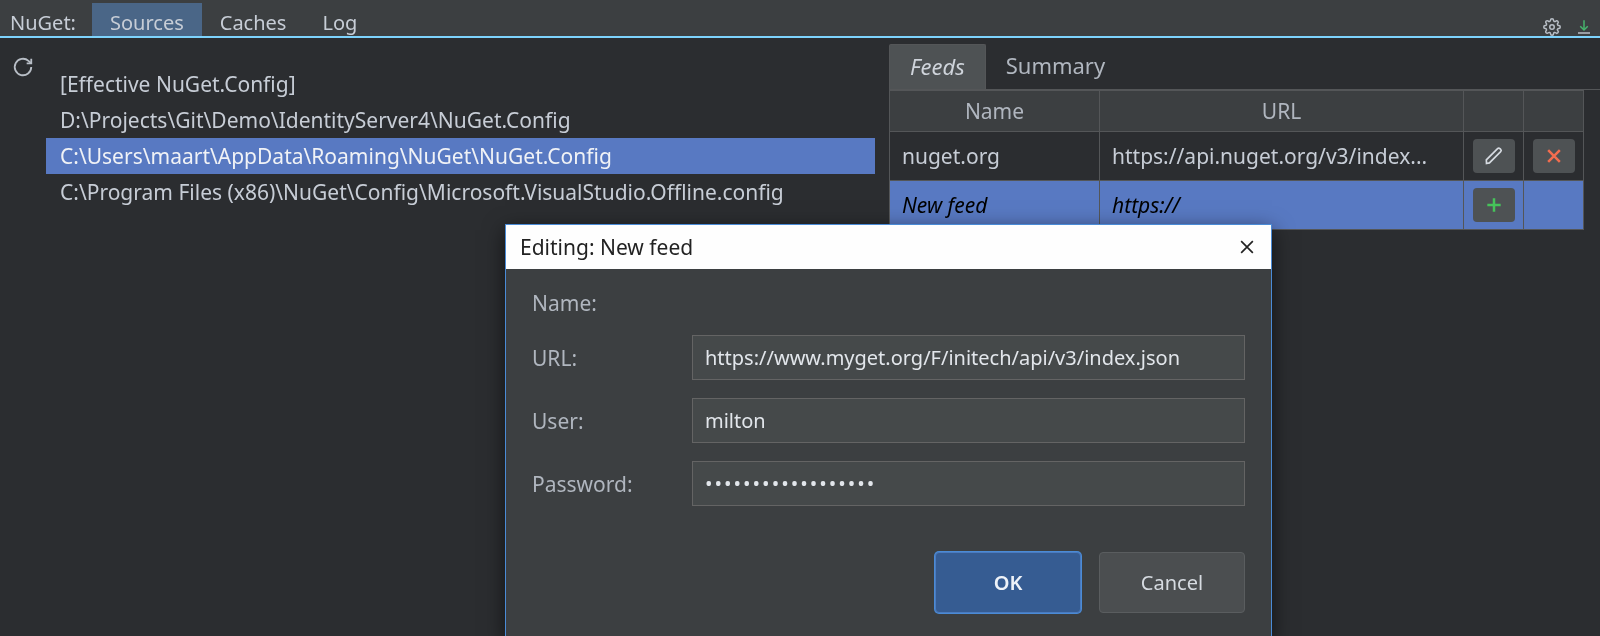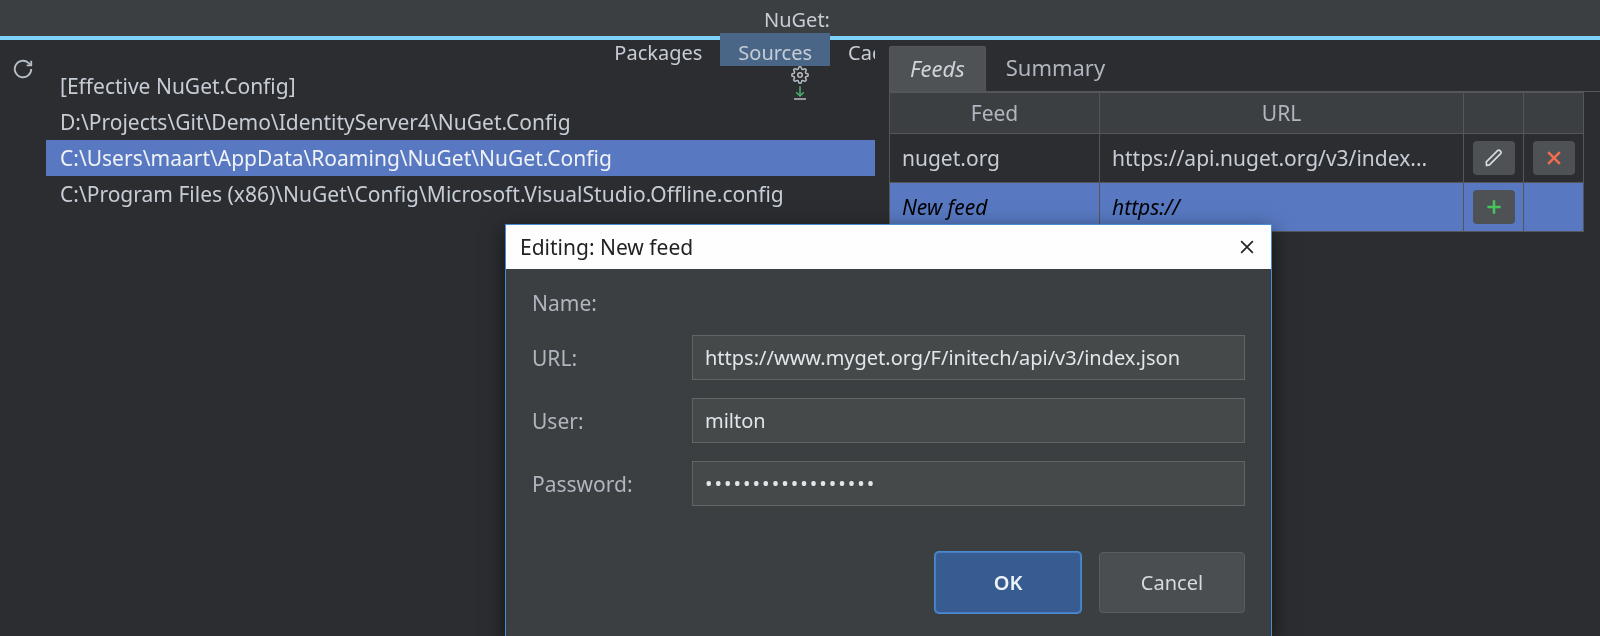--- a/index.html
+++ b/index.html
@@ -29,25 +29,24 @@
     width:1600px;height:636px;
     background:var(--bg);
     font-family:"Segoe UI",system-ui,sans-serif;
     font-size:20px;
     color:var(--text);
     overflow:hidden;
     position:relative;
   }
   
   .topbar{
-    display:flex;align-items:center;
+    display:flex;align-items:flex-end;
     background:var(--toolbar);
     height:36px;
-    border-bottom:4px solid #7dd3fc;
-    flex-direction:column;
+    border-bottom:2px solid #7dd3fc;
   }
   .topbar .title{
     padding:6px 16px 0 10px;
     color:var(--text);
   }
   .topbar .tabs{display:flex;}
   .topbar .tab{
     padding:6px 18px 0;
     color:var(--text);
     cursor:pointer;
@@ -201,21 +200,20 @@
     color:#eef2f8;font-weight:600;
   }
   svg{display:block;}
 </style>
 </head>
 <body>
 
 <div class="topbar">
   <div class="title">NuGet:</div>
   <div class="tabs">
-    <div class="tab">Packages</div>
     <div class="tab active">Sources</div>
     <div class="tab">Caches</div>
     <div class="tab">Log</div>
   </div>
   <div class="spacer"></div>
   <div class="icon-btn">
     <svg width="18" height="18" viewBox="0 0 24 24" fill="none" stroke="#b8bec6" stroke-width="2">
         <circle cx="12" cy="12" r="3"></circle>
         <path d="M19.4 15a1.7 1.7 0 0 0 .34 1.87l.06.06a2 2 0 1 1-2.83 2.83l-.06-.06a1.7 1.7 0 0 0-1.87-.34 1.7 1.7 0 0 0-1 1.56V21a2 2 0 1 1-4 0v-.09a1.7 1.7 0 0 0-1.11-1.56 1.7 1.7 0 0 0-1.87.34l-.06.06a2 2 0 1 1-2.83-2.83l.06-.06a1.7 1.7 0 0 0 .34-1.87 1.7 1.7 0 0 0-1.56-1H3a2 2 0 1 1 0-4h.09a1.7 1.7 0 0 0 1.56-1.11 1.7 1.7 0 0 0-.34-1.87l-.06-.06a2 2 0 1 1 2.83-2.83l.06.06a1.7 1.7 0 0 0 1.87.34H9a1.7 1.7 0 0 0 1-1.56V3a2 2 0 1 1 4 0v.09a1.7 1.7 0 0 0 1 1.56 1.7 1.7 0 0 0 1.87-.34l.06-.06a2 2 0 1 1 2.83 2.83l-.06.06a1.7 1.7 0 0 0-.34 1.87V9a1.7 1.7 0 0 0 1.56 1H21a2 2 0 1 1 0 4h-.09a1.7 1.7 0 0 0-1.56 1z"></path>
       </svg>
@@ -253,21 +251,21 @@
     </div>
     <table class="feeds">
       <colgroup>
           <col class="name">
           <col class="url">
           <col class="edit">
           <col class="del">
         </colgroup>
       <tbody>
           <tr>
-        <th>Feed</th>
+        <th>Name</th>
         <th>URL</th>
         <th></th>
         <th></th>
       </tr>
       <tr>
         <td>nuget.org</td>
         <td>https://api.nuget.org/v3/index...</td>
         <td class="icon-cell"><span class="icon-box">
           <svg width="20" height="20" viewBox="0 0 24 24" fill="none" stroke="#d6dbe1" stroke-width="2">
                   <path d="M3 21l3.5-.7L20 6.8a2 2 0 0 0 0-2.8l-.9-.9a2 2 0 0 0-2.8 0L2.8 16.6 3 21z"></path>

